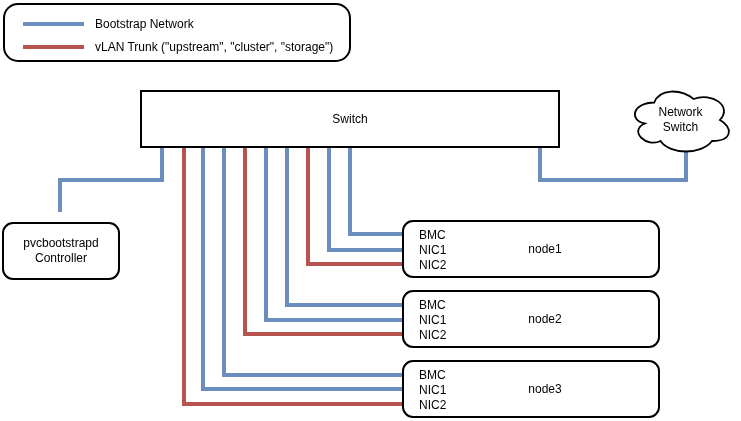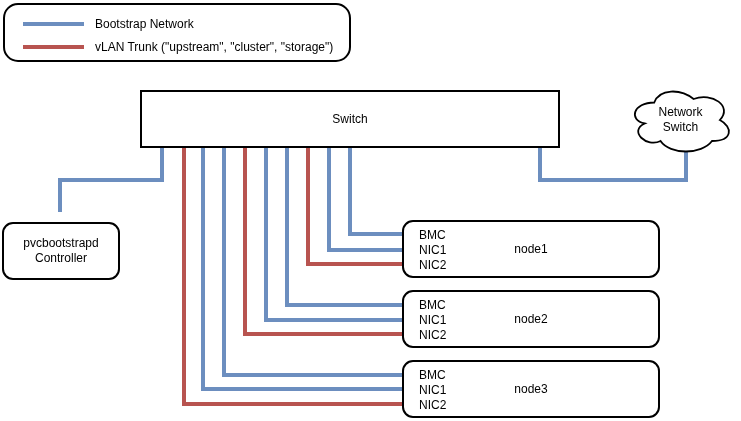--- a/index.html
+++ b/index.html
@@ -26,21 +26,21 @@
   .legend-row .swatch{width:61px;height:4px;margin-right:11px;}
   #legend-row-bootstrap{top:10px;}
   #legend-row-vlan{top:33px;}
 
   #switch-box{left:140px;top:90px;width:420px;height:58px;}
 
   #controller-box{left:2px;top:222px;width:118px;height:58px;}
 
   .node-box{left:402px;width:258px;height:58px;}
   .node-ports{position:absolute;left:15px;top:6px;line-height:15px;}
-  .node-name{position:absolute;left:0;top:0;width:100%;height:100%;}
+  .node-name{position:absolute;left:14px;top:0;width:100%;height:100%;}
 
   #gateway-label{position:absolute;left:628px;top:85px;width:105px;height:70px;z-index:3;background:transparent;border:none;}
 </style>
 </head>
 <body>
 
 <div id="canvas">
 
   <svg id="wires" width="741" height="421" viewBox="0 0 741 421">
 

